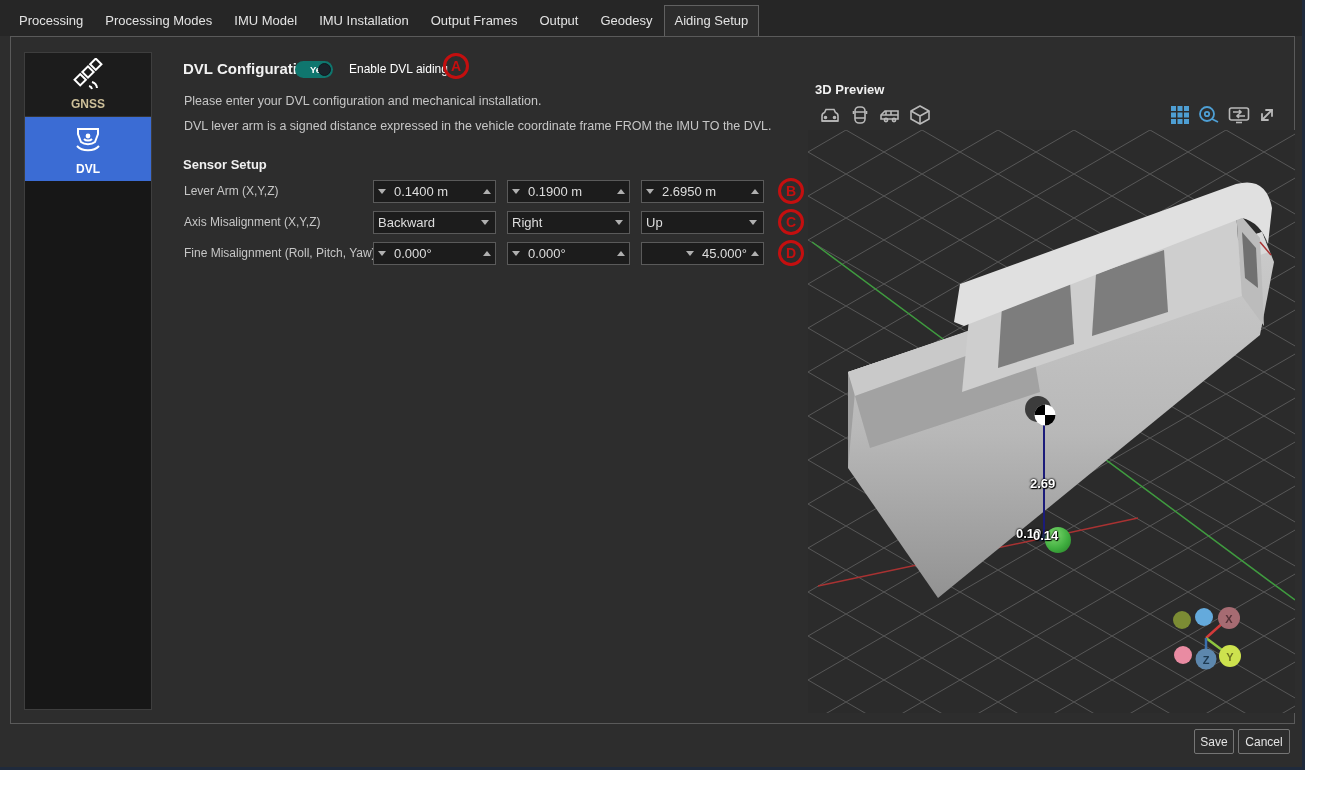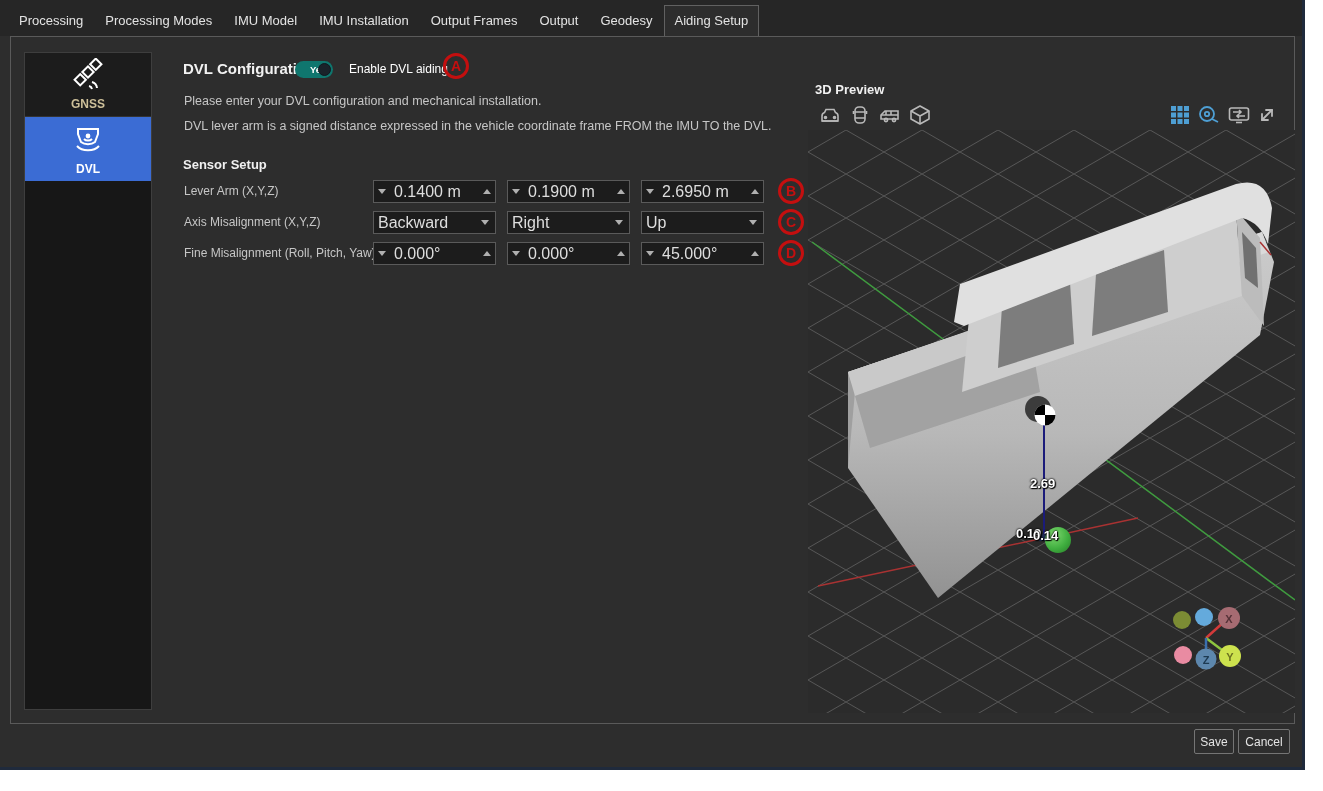--- a/index.html
+++ b/index.html
@@ -39,21 +39,21 @@
   .toggle-knob { position:absolute; right:2px; top:2px; width:13px; height:13px; border-radius:50%;
                  background:#1a232a; border:1px solid #101820; }
   .enable-label { position:absolute; left:341px; top:62px; font-size:12px; color:#ffffff;margin-left:8px; }
 
   .desc { position:absolute; font-size:12.5px; color:#c6c6c6; }
   .section-title { position:absolute; left:183px; top:157px; font-size:13px; font-weight:bold; color:#f0f0f0; }
   .row-label { position:absolute; left:184px; font-size:12px; color:#c6c6c6; }
 
   
   .spin, .select { position:absolute; width:123px; height:23px; background:#1c1c1c;
-                   border:1px solid #5a5a5a; display:flex; align-items:center; color:#dedede; font-size:16px; }
+                   border:1px solid #5a5a5a; display:flex; align-items:center; color:#dedede; font-size:13px; }
   .tri-dn { width:0; height:0; border-left:4px solid transparent; border-right:4px solid transparent;
             border-top:5px solid #b0b0b0; }
   .tri-up { width:0; height:0; border-left:4px solid transparent; border-right:4px solid transparent;
             border-bottom:5px solid #b0b0b0; }
   .spin .step { width:16px; display:flex; justify-content:center; cursor:default; }
   .spin .val { flex:1; padding-left:4px; }
   .select { padding-left:4px; }
   .select .val { flex:1; }
   .select .step { width:20px; display:flex; justify-content:center; }
 
@@ -198,21 +198,21 @@
   </div>
   <div class="spin" style="left:507px; top:242px;">
     <span class="step">
         <span class="tri-dn"></span>
       </span>
     <span class="val">0.000°</span>
     <span class="step">
         <span class="tri-up"></span>
       </span>
   </div>
-  <div class="spin" style="left:641px; top:242px;">
+  <div class="spin" style="left:641px; top:242px;padding-left:40px;">
     <span class="step">
         <span class="tri-dn"></span>
       </span>
     <span class="val">45.000°</span>
     <span class="step">
         <span class="tri-up"></span>
       </span>
   </div>
   <div class="ann" style="left:778px; top:240px;">D</div>
 

